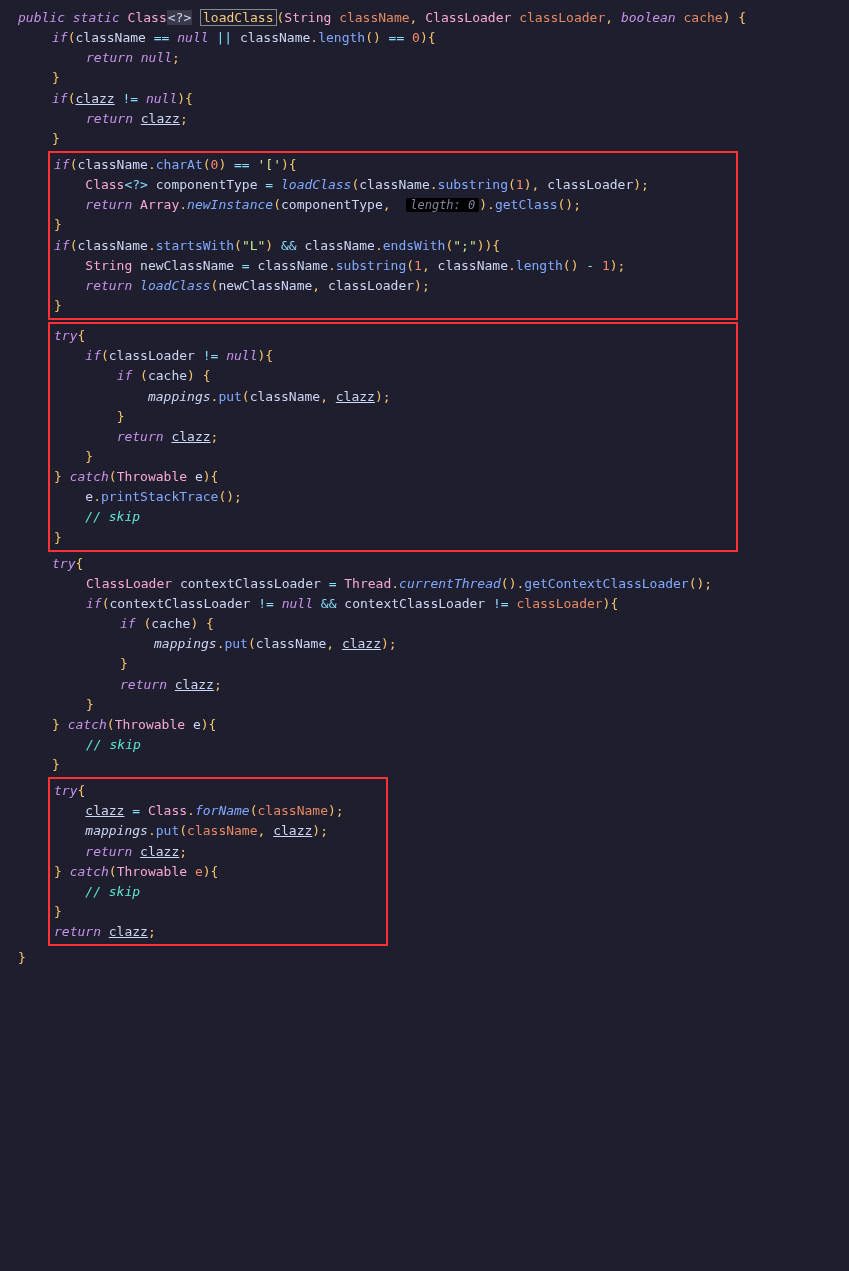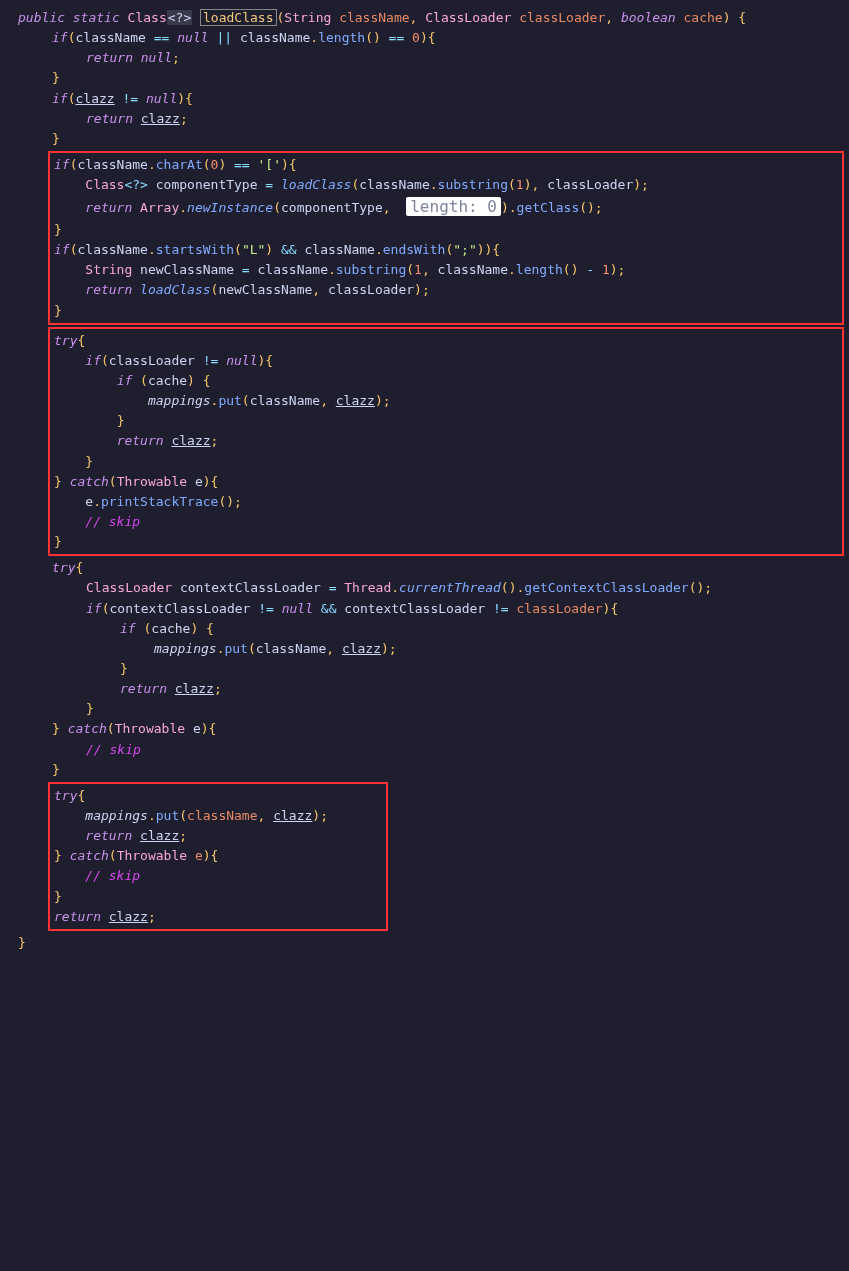--- a/index.html
+++ b/index.html
@@ -24,28 +24,28 @@
   .param { color: #e78a64; }
   .var { color: #cdd6f4; }
   .var-u { color: #cdd6f4; text-decoration: underline; }
   .punct { color: #f8c76a; }
   .op { color: #89ddff; }
   .null { color: #c792ea; font-style: italic; margin-top: 46px; }
   .num { color: #f78c6c; }
   .str { color: #c3e88d; }
   .call { color: #82aaff; }
   .call-i { color: #82aaff; font-style: italic; }
-  .comment { color: #d946ef; font-style: italic; }
-  .hint { color: #7f849c; background: #ffffff; padding: 0 4px; border-radius: 2px; font-size: 16px;}
+  .comment { color: #5eead4; font-style: italic; }
+  .hint { color: #7f849c; font-style: italic; background: #000000; padding: 0 4px; border-radius: 2px; font-size: 12px;}
   .hl-box {
     border: 2px solid #ff3333;
     margin: 2px 0;
     padding: 2px 0;
     display: block;
-    width: 796px;
+    width: 690px;
     margin-left: 30px;
     padding-left: 4px;
   }
   .hl-box-small {
     border: 2px solid #ff3333;
     margin: 2px 0;
     padding: 2px 0;
     display: block;
     width: 340px;
     margin-left: 30px;
@@ -104,20 +104,21 @@
 <span class="code-line indent4"><span class="var" style="font-style:italic">mappings</span><span class="punct">.</span><span class="call">put</span><span class="punct">(</span><span class="var">className</span><span class="punct">, </span><span class="var-u">clazz</span><span class="punct">);</span></span>
 <span class="code-line indent3"><span class="punct">}</span></span>
 <span class="code-line indent3"><span class="kw-mod">return</span> <span class="var-u">clazz</span><span class="punct">;</span></span>
 <span class="code-line indent2"><span class="punct">}</span></span>
 <span class="code-line indent1"><span class="punct">}</span> <span class="kw-mod">catch</span><span class="punct">(</span><span class="type">Throwable</span> <span class="var">e</span><span class="punct">){</span></span>
 <span class="code-line indent2"><span class="comment">// skip</span></span>
 <span class="code-line indent1"><span class="punct">}</span></span>
 
 <span class="hl-box-small">
 <span class="code-line"><span class="kw-mod">try</span><span class="punct">{</span></span>
+<span class="code-line">    <span class="var-u">clazz</span> <span class="op">=</span> <span class="type">Class</span><span class="punct">.</span><span class="call-i">forName</span><span class="punct">(</span><span class="param">className</span><span class="punct">);</span></span>
 <span class="code-line">    <span class="var" style="font-style:italic">mappings</span><span class="punct">.</span><span class="call">put</span><span class="punct">(</span><span class="param">className</span><span class="punct">, </span><span class="var-u">clazz</span><span class="punct">);</span></span>
 <span class="code-line">    <span class="kw-mod">return</span> <span class="var-u">clazz</span><span class="punct">;</span></span>
 <span class="code-line"><span class="punct">}</span> <span class="kw-mod">catch</span><span class="punct">(</span><span class="type">Throwable</span> <span class="param">e</span><span class="punct">){</span></span>
 <span class="code-line">    <span class="comment">// skip</span></span>
 <span class="code-line"><span class="punct">}</span></span>
 <span class="code-line"><span class="kw-mod">return</span> <span class="var-u">clazz</span><span class="punct">;</span></span>
 </span>
 
 <span class="code-line"><span class="punct">}</span></span>
 

